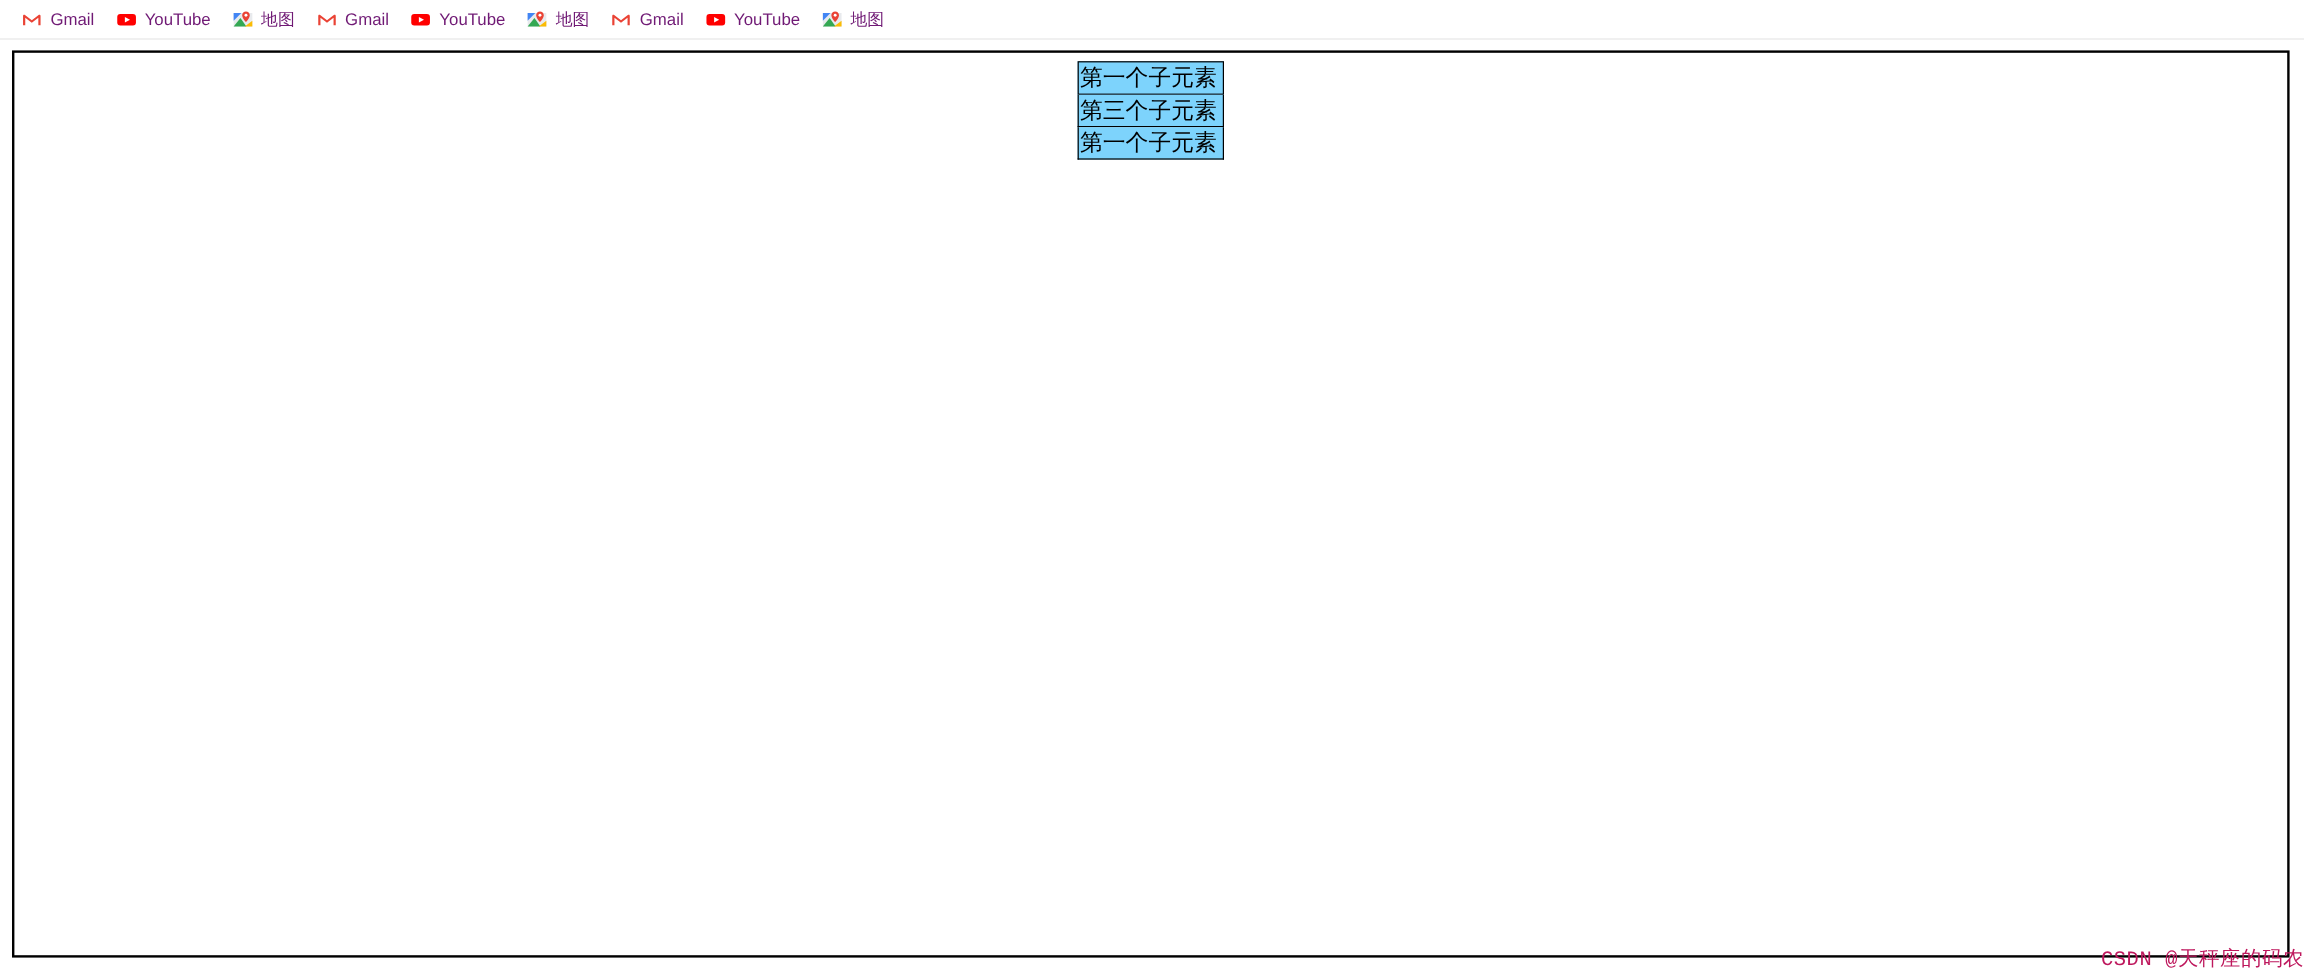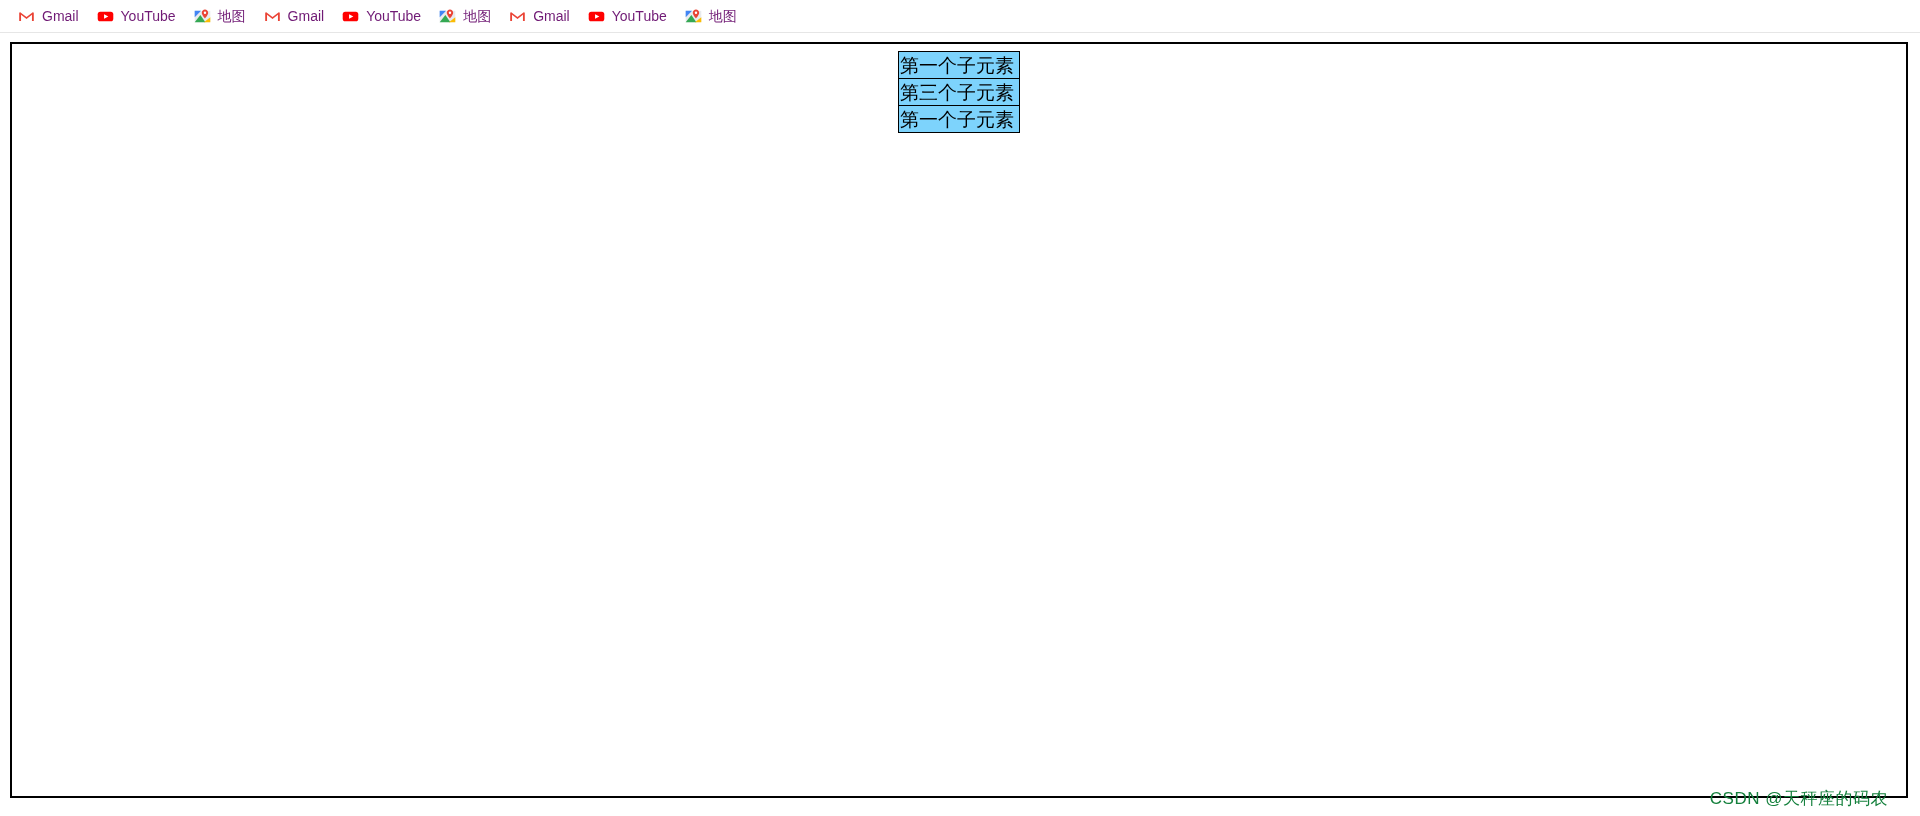--- a/index.html
+++ b/index.html
@@ -91,26 +91,26 @@
     padding: 0 1px;
     font-family: "DejaVu Sans", "Liberation Sans", sans-serif;
     white-space: nowrap;
     background: #7dd3fc;
   }
   .child-box + .child-box { border-top: none; }
 
   
   #watermark {
     position: absolute;
-    right: 32px;
+    right: 0;
     bottom: 6px;
     font-size: 17px;
-    color: #15803d;
+    color: #be185d;
     letter-spacing: 0.5px;
-    font-family: Liberation Sans, sans-serif;
+    font-family: Liberation Mono, monospace;
     pointer-events: none;
     user-select: none;
     white-space: nowrap;
   }
 </style>
 </head>
 <body>
 
 <div id="bookmarks-bar">
 

